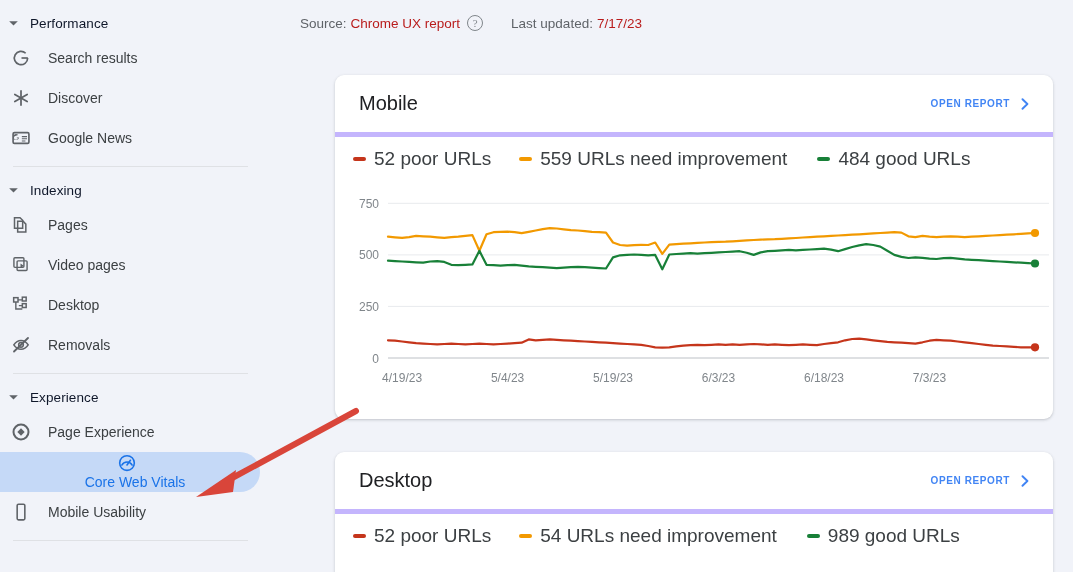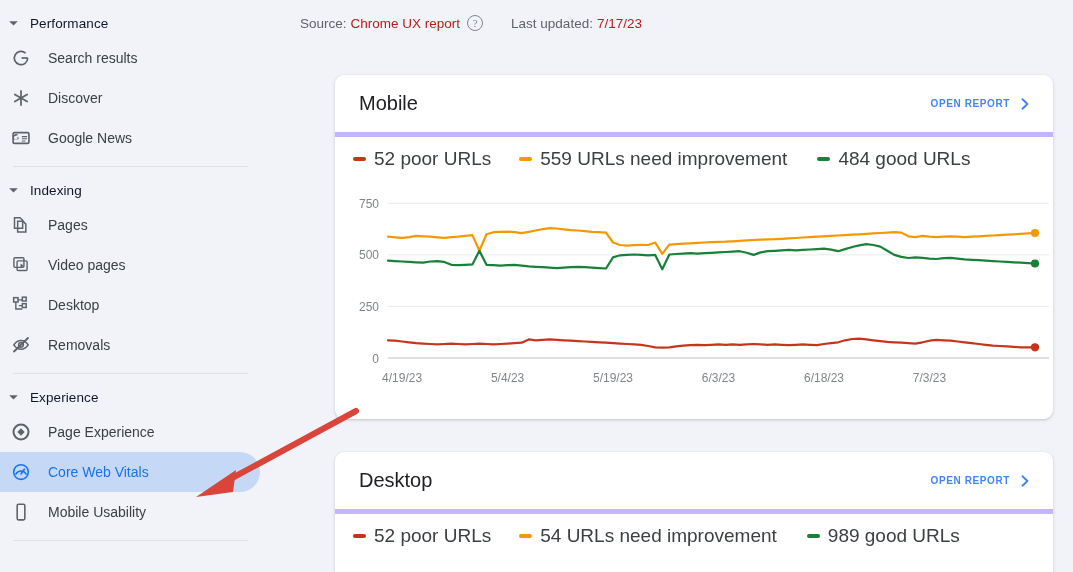--- a/index.html
+++ b/index.html
@@ -50,20 +50,21 @@
   .nav-item .ico {
     width: 22px; height: 22px; flex: none;
     margin-right: 16px;
     display: flex; align-items: center; justify-content: center;
     color: #5f6368;
   }
   .nav-item .ico svg { display: block; }
   .nav-item.selected {
     background: #c5d9f7;
     color: #1a73e8;
+    flex-direction: column;
   }
   .nav-item.selected .ico { color: #1a73e8; }
   .nav-divider {
     height: 1px; background: #dfe1e5;
     margin: 8px 52px 8px 13px;
   }
 
   
   #topbar {
     position: absolute; top: 4px; left: 300px;

